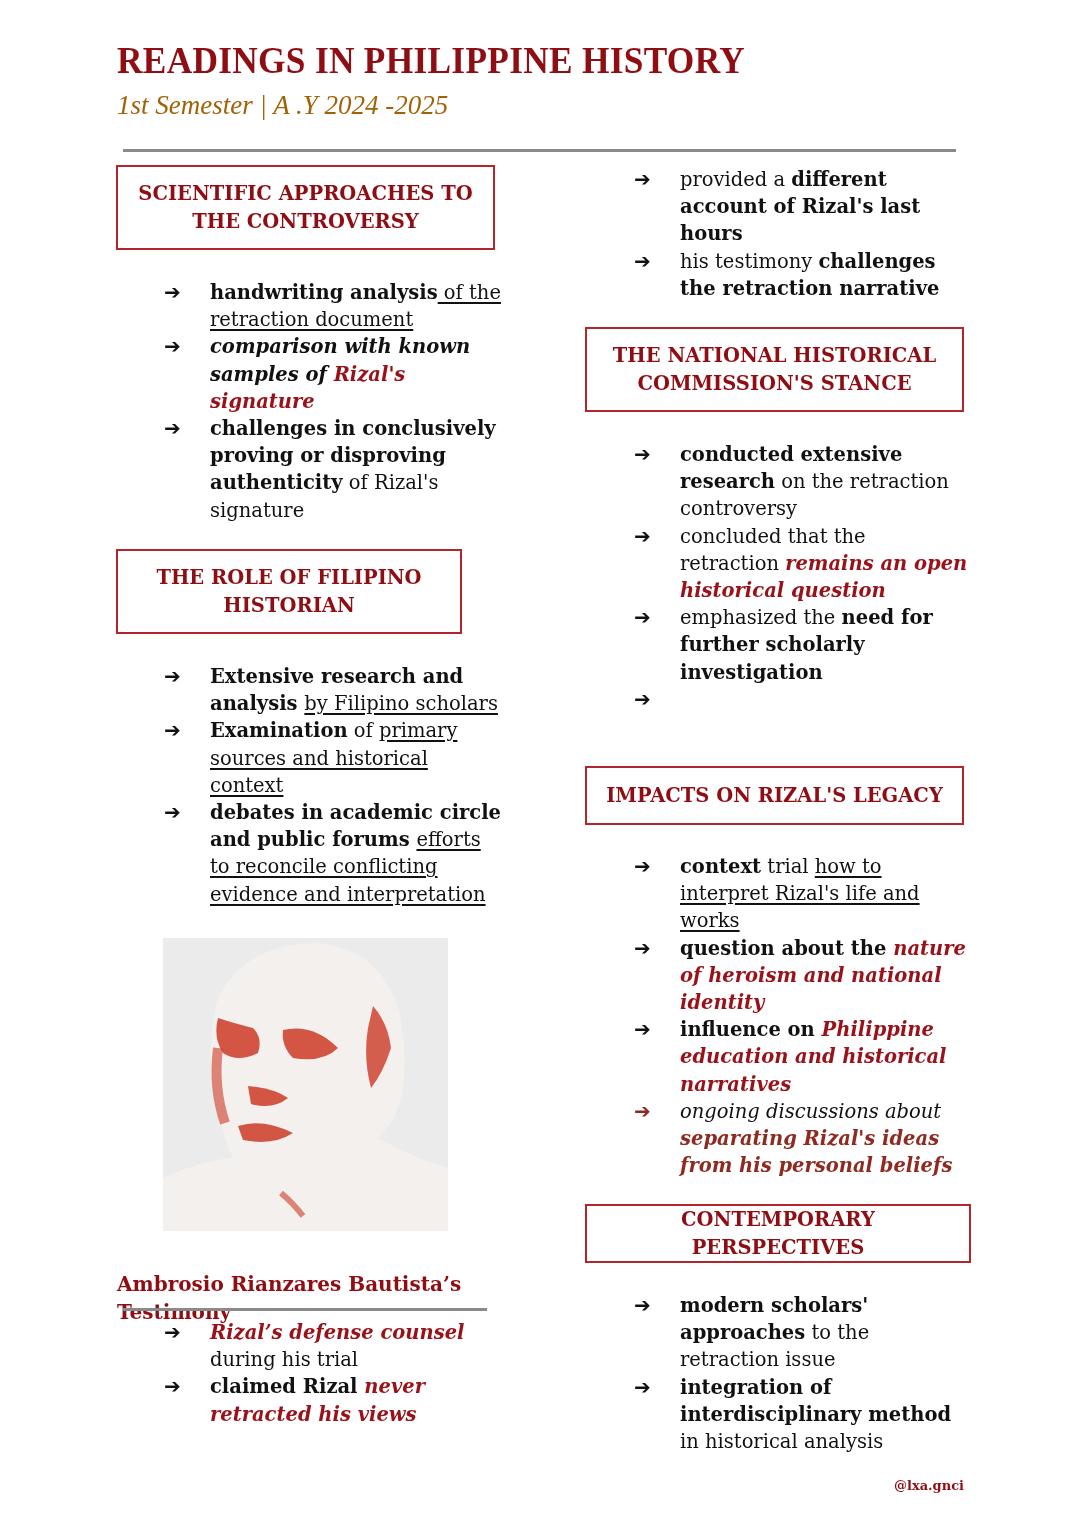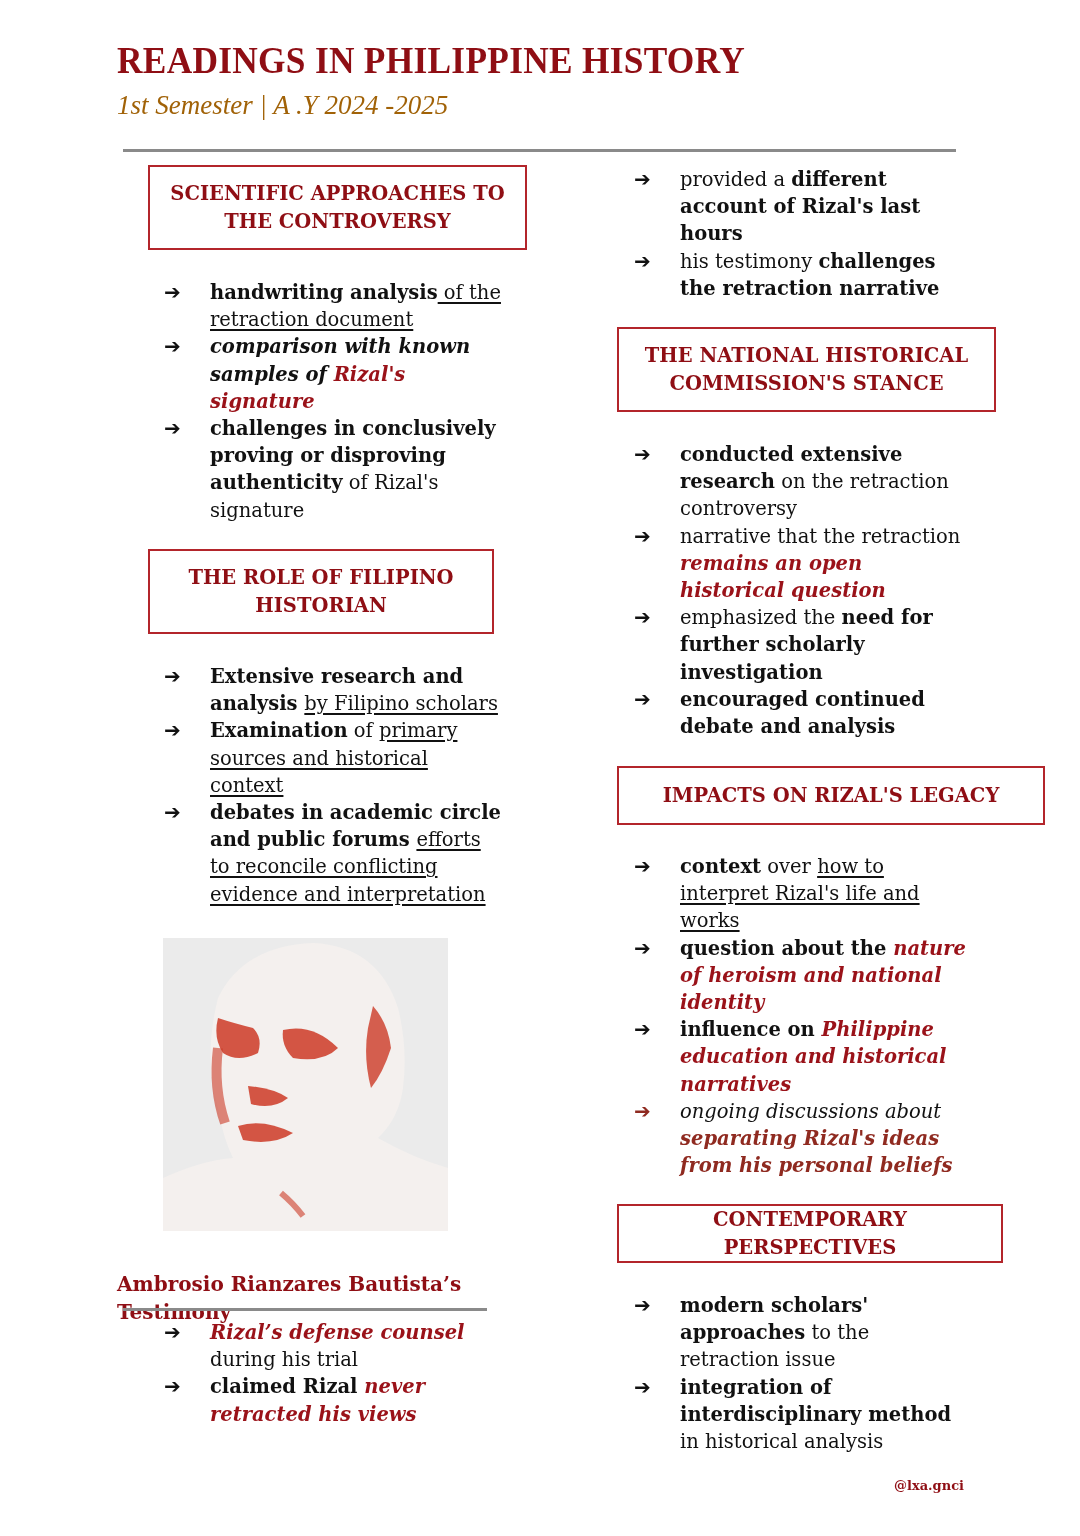--- a/index.html
+++ b/index.html
@@ -15,21 +15,21 @@
   .subtitle {
     position: absolute; left: 117px; top: 90px;
     font-family: "Liberation Serif", "DejaVu Serif", serif; font-style: italic;
     font-size: 27px; color: #a16207;
   }
   .hr { position: absolute; height: 3px; background: #8a8a8a; }
   .box {
     position: absolute; border: 2.5px solid #b3252b; box-sizing: border-box;
     display: flex; align-items: center; justify-content: center; text-align: center;
     font-family: "DejaVu Serif", serif; font-weight: bold; font-size: 19.5px; line-height: 28px;
-    color: #8f0e14; padding: 0 14px; margin-left: 32px;
+    color: #8f0e14; padding: 0 14px;
   }
   ul.list { position: absolute; list-style: none; margin: 0; padding: 0; }
   ul.list li { position: relative; padding-left: 46px; font-size: 19.5px; line-height: 27.2px; }
   .arrow {
     position: absolute; left: 0; top: 0; font-family: "DejaVu Sans", sans-serif; font-weight: bold;
     font-size: 20px; color: #111;
   }
   .arrow.red { color: #8f2a20; }
   .b { font-weight: bold; }
   .i { font-style: italic; }
@@ -135,40 +135,39 @@
   <span>THE NATIONAL HISTORICAL COMMISSION'S STANCE</span>
 </div>
 
 <ul class="list" style="left:634px; top:441px; width:335px;">
   <li>
     <span class="arrow">➔</span>
     <span class="b">conducted extensive research</span><span> on the retraction controversy</span>
   </li>
   <li>
     <span class="arrow">➔</span>
-    <span>narrative that the retraction </span><span class="b i r">remains an open historical question</span>
+    <span>concluded that the retraction </span><span class="b i r">remains an open historical question</span>
   </li>
   <li>
     <span class="arrow">➔</span>
     <span>emphasized the </span><span class="b">need for further scholarly investigation</span>
   </li>
   <li>
     <span class="arrow">➔</span>
-    <span class="b">encouraged continued debate and analysis</span>
   </li>
 </ul>
 
-<div class="box" style="left:585px; top:766px; width:428px; height:59px;">
+<div class="box" style="left:585px; top:766px; width:379px; height:59px;">
   <span>IMPACTS ON RIZAL'S LEGACY</span>
 </div>
 
 <ul class="list" style="left:634px; top:853px; width:335px;">
   <li>
     <span class="arrow">➔</span>
-    <span class="b">context</span><span> over </span><span class="u">how to interpret Rizal's life and works</span>
+    <span class="b">context</span><span> trial </span><span class="u">how to interpret Rizal's life and works</span>
   </li>
   <li>
     <span class="arrow">➔</span>
     <span class="b">question about the </span><span class="b i r">nature of heroism and national identity</span>
   </li>
   <li>
     <span class="arrow">➔</span>
     <span class="b">influence on </span><span class="b i r">Philippine education and historical narratives</span>
   </li>
   <li>

